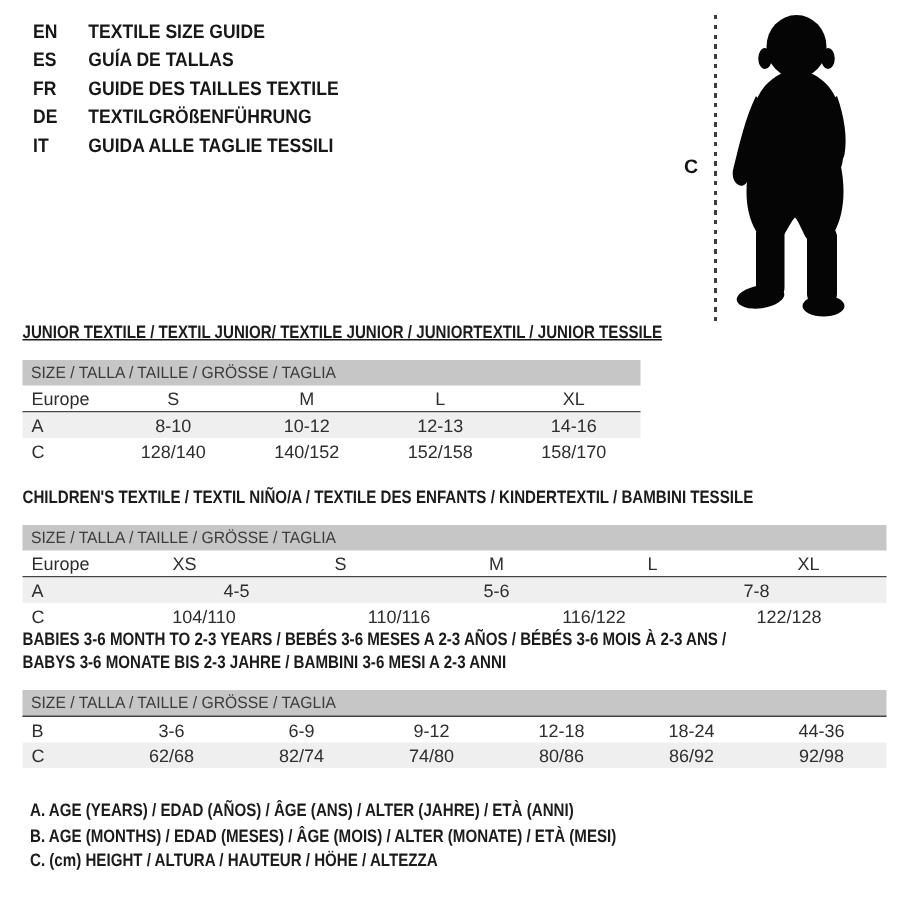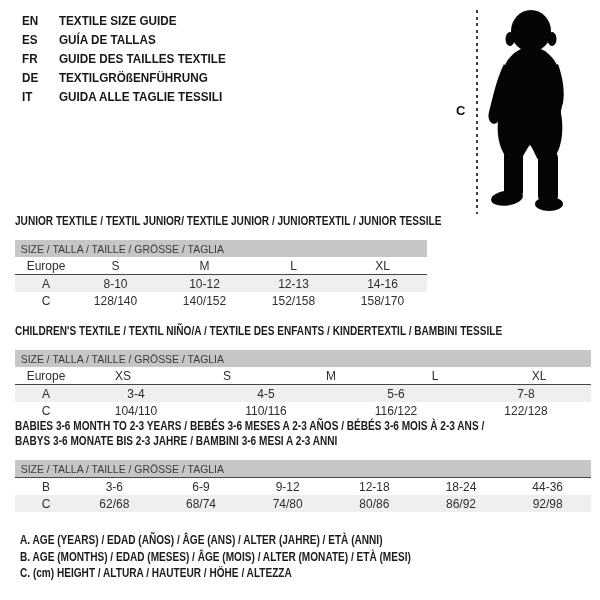--- a/index.html
+++ b/index.html
@@ -16,32 +16,32 @@
             color:#171717;transform:scaleX(0.9);transform-origin:0 0;white-space:nowrap;}
   .lang-code{width:41px;}
   .measure-line{position:absolute;left:476px;top:10px;width:2px;height:204px;
     background:repeating-linear-gradient(180deg,#3c3c3c 0 3px,transparent 3px 6.5px);}
   .c-label{position:absolute;left:456px;top:103px;font-weight:bold;font-size:13px;color:#111;}
   .figure-svg{position:absolute;left:483px;top:8px;width:88px;height:204px;}
 
   
   .table-title{margin-left:15px;font-weight:bold;font-size:12px;line-height:14px;color:#1b1b1b;}
   .table-title .cond{line-height:15px;}
-  .t0-title{margin-top:2px;}
+  .t0-title{margin-top:2px;text-decoration:underline;}
   .t1-title{margin-top:15px;}
   .t2-title{margin-top:0;}
   .size-table{margin-left:15px;margin-top:11px;color:#2e2e2e;}
   .size-table.t0{width:412px;}
   .size-table.t1,.size-table.t2{width:576px;}
   .row{display:flex;align-items:center;height:17px;font-size:12px;}
   .bar{background:#c6c6c6;color:#3b3b3b;font-size:11px;}
   .bar span{padding-left:6px;transform:scaleX(0.95);transform-origin:0 50%;white-space:nowrap;}
   .rule{border-bottom:1px solid #454545;}
   .cell{flex:1;text-align:center;white-space:nowrap;}
-  .cell.rowlabel{flex:0 0 50px;text-align:center;padding-left:6px;}
+  .cell.rowlabel{flex:0 0 50px;text-align:left;padding-left:6px;}
   .shaded{background:#efefef;}
 
   
   .legend{margin:20px 0 0 20px;}
   .legend-line{font-weight:bold;font-size:12px;line-height:16.5px;color:#1b1b1b;}
 </style>
 </head>
 <body>
 
 <div class="top">
@@ -126,21 +126,20 @@
       <div class="row cols rule">
         <span class="cell rowlabel">Europe</span>
         <span class="cell">XS</span>
         <span class="cell">S</span>
         <span class="cell">M</span>
         <span class="cell">L</span>
         <span class="cell">XL</span>
       </div>
       <div class="row data shaded">
         <span class="cell rowlabel">A</span>
-        <span class="cell">3-4</span>
         <span class="cell">4-5</span>
         <span class="cell">5-6</span>
         <span class="cell">7-8</span>
       </div>
       <div class="row data">
         <span class="cell rowlabel">C</span>
         <span class="cell">104/110</span>
         <span class="cell">110/116</span>
         <span class="cell">116/122</span>
         <span class="cell">122/128</span>
@@ -159,21 +158,21 @@
         <span class="cell">3-6</span>
         <span class="cell">6-9</span>
         <span class="cell">9-12</span>
         <span class="cell">12-18</span>
         <span class="cell">18-24</span>
         <span class="cell">44-36</span>
       </div>
       <div class="row data shaded">
         <span class="cell rowlabel">C</span>
         <span class="cell">62/68</span>
-        <span class="cell">68/74</span>
+        <span class="cell">82/74</span>
         <span class="cell">74/80</span>
         <span class="cell">80/86</span>
         <span class="cell">86/92</span>
         <span class="cell">92/98</span>
       </div>
     </div>
   </div>
 
 <div class="legend" id="legend">
     <div class="legend-line cond">A. AGE (YEARS) / EDAD (AÑOS) / ÂGE (ANS) / ALTER (JAHRE) / ETÀ (ANNI)</div>

